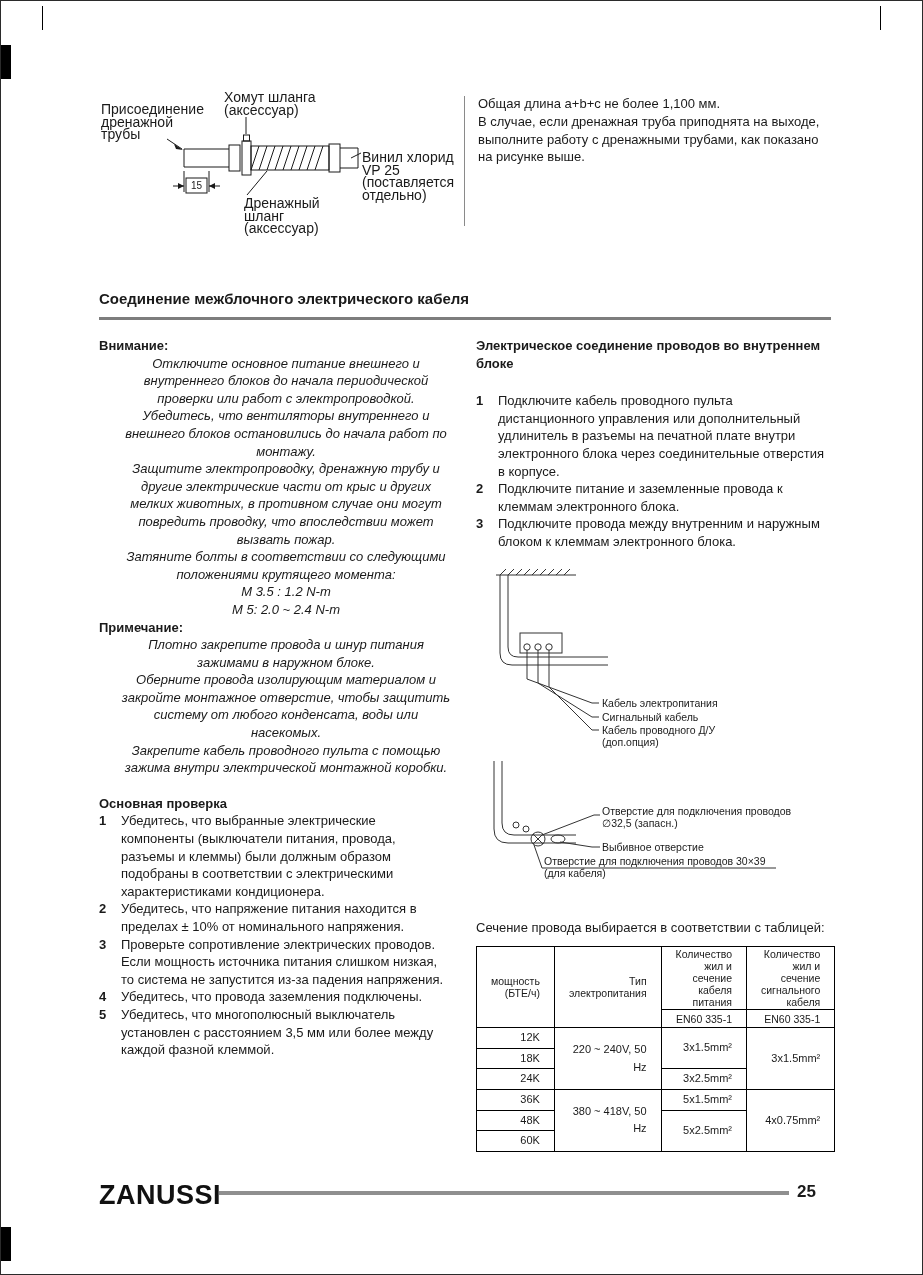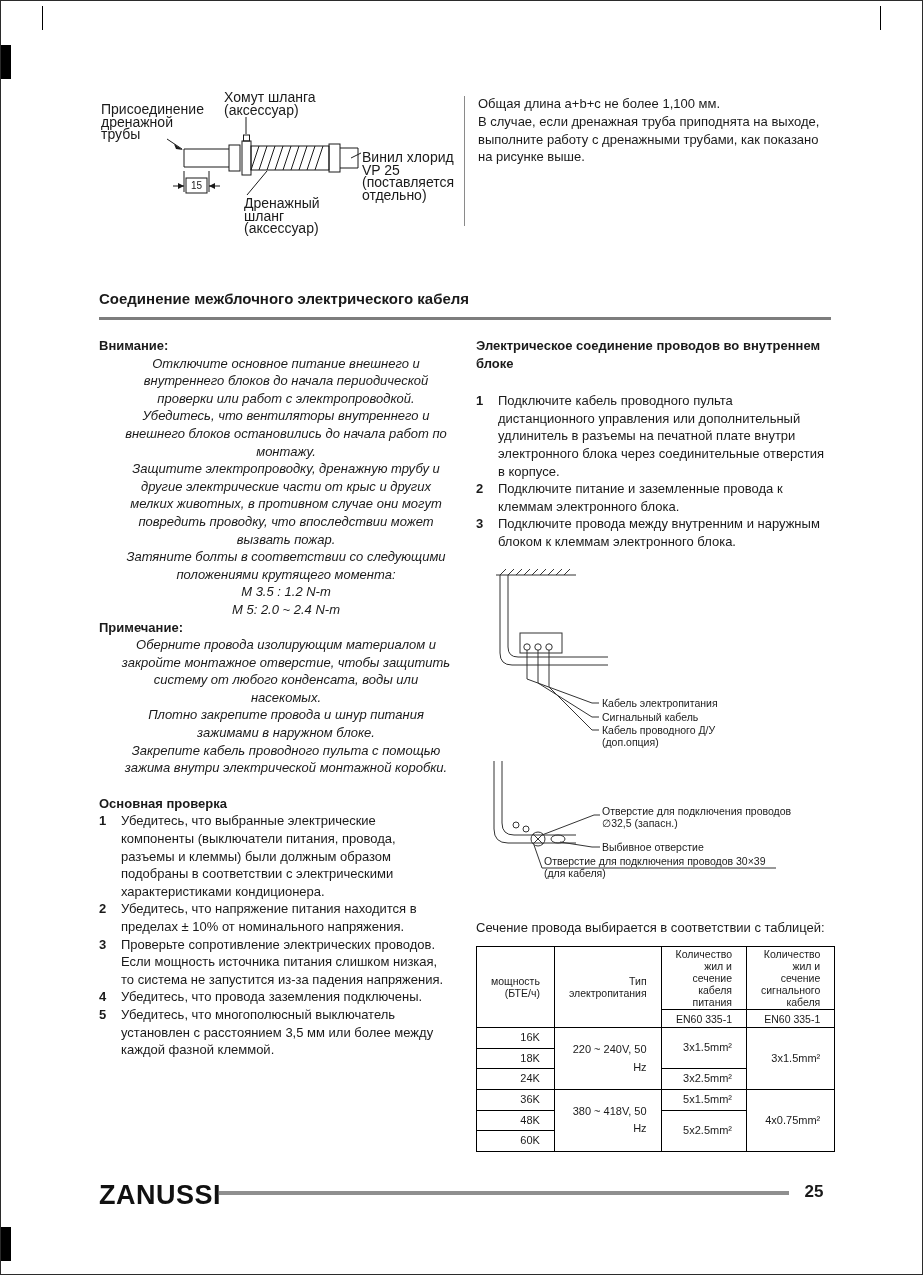--- a/index.html
+++ b/index.html
@@ -45,21 +45,21 @@
 
   table.wire { border-collapse:collapse; font-size:10.5px; }
   table.wire th, table.wire td { border:1px solid #000; padding:1px 14px; text-align:right; vertical-align:middle; font-weight:normal; }
   table.wire th { line-height:12px; height:18px; }
   table.wire td { font-size:11px; height:16px; }
   .cw1 { width:58px; } .cw2 { width:96px; } .cw3 { width:89px; } .cw4 { width:89px; }
 
   
   .logo { position:absolute; left:98px; top:1178px; font-size:27px; font-weight:bold; letter-spacing:0.5px; color:#111; transform:scaleY(1.05); transform-origin:left top; }
   .footer-rule { position:absolute; left:218px; top:1190px; width:570px; height:4px; background:#8f8f8f; }
-  .page-num { position:absolute; left:796px; top:1181px; width:34px; text-align:center; font-size:17px; font-weight:bold; }
+  .page-num { position:absolute; left:796px; top:1181px; width:34px; text-align:left; font-size:17px; font-weight:bold; }
 </style>
 </head>
 <body>
 
 <div class="page">
 
   <div class="tick-v" style="left:41px; top:5px;"></div>
   <div class="tick-v" style="left:879px; top:5px;"></div>
   <div class="edge-bar" style="top:44px;"></div>
   <div class="edge-bar" style="top:1226px;"></div>
@@ -121,22 +121,22 @@
     <div class="col-left">
       <div class="b-head">Внимание:</div>
       <p class="ital">Отключите основное питание внешнего и внутреннего блоков до начала периодической проверки или работ с электропроводкой.</p>
       <p class="ital">Убедитесь, что вентиляторы внутреннего и внешнего блоков остановились до начала работ по монтажу.</p>
       <p class="ital">Защитите электропроводку, дренажную трубу и другие электрические части от крыс и других мелких животных, в противном случае они могут повредить проводку, что впоследствии может вызвать пожар.</p>
       <p class="ital">Затяните болты в соответствии со следующими положениями крутящего момента:</p>
       <p class="ital">М 3.5 : 1.2 N-m</p>
       <p class="ital">М 5: 2.0 ~ 2.4 N-m</p>
 
       <div class="b-head">Примечание:</div>
+      <p class="ital">Плотно закрепите провода и шнур питания зажимами в наружном блоке.</p>
       <p class="ital">Оберните провода изолирующим материалом и закройте монтажное отверстие, чтобы защитить систему от любого конденсата, воды или насекомых.</p>
-      <p class="ital">Плотно закрепите провода и шнур питания зажимами в наружном блоке.</p>
       <p class="ital">Закрепите кабель проводного пульта с помощью зажима внутри электрической монтажной коробки.</p>
 
       <div class="gap"></div>
       <div class="b-head">Основная проверка</div>
 
       <div class="li">
         <span class="n">1</span>
         <span class="t">Убедитесь, что выбранные электрические компоненты (выключатели питания, провода, разъемы и клеммы) были должным образом подобраны в соответствии с электрическими характеристиками кондиционера.</span>
       </div>
       <div class="li">
@@ -222,21 +222,21 @@
           <th class="cw1" rowspan="2">мощность (БТЕ/ч)</th>
           <th class="cw2" rowspan="2">Тип электропитания</th>
           <th class="cw3">Количество жил и сечение кабеля питания</th>
           <th class="cw4">Количество жил и сечение сигнального кабеля</th>
         </tr>
         <tr>
           <th>EN60 335-1</th>
           <th>EN60 335-1</th>
         </tr>
         <tr>
-          <td>16K</td>
+          <td>12K</td>
           <td rowspan="3">220 ~ 240V, 50 Hz</td>
           <td rowspan="2">3x1.5mm²</td>
           <td rowspan="3">3x1.5mm²</td>
         </tr>
         <tr>
           <td>18K</td>
         </tr>
         <tr>
           <td>24K</td>
           <td>3x2.5mm²</td>

